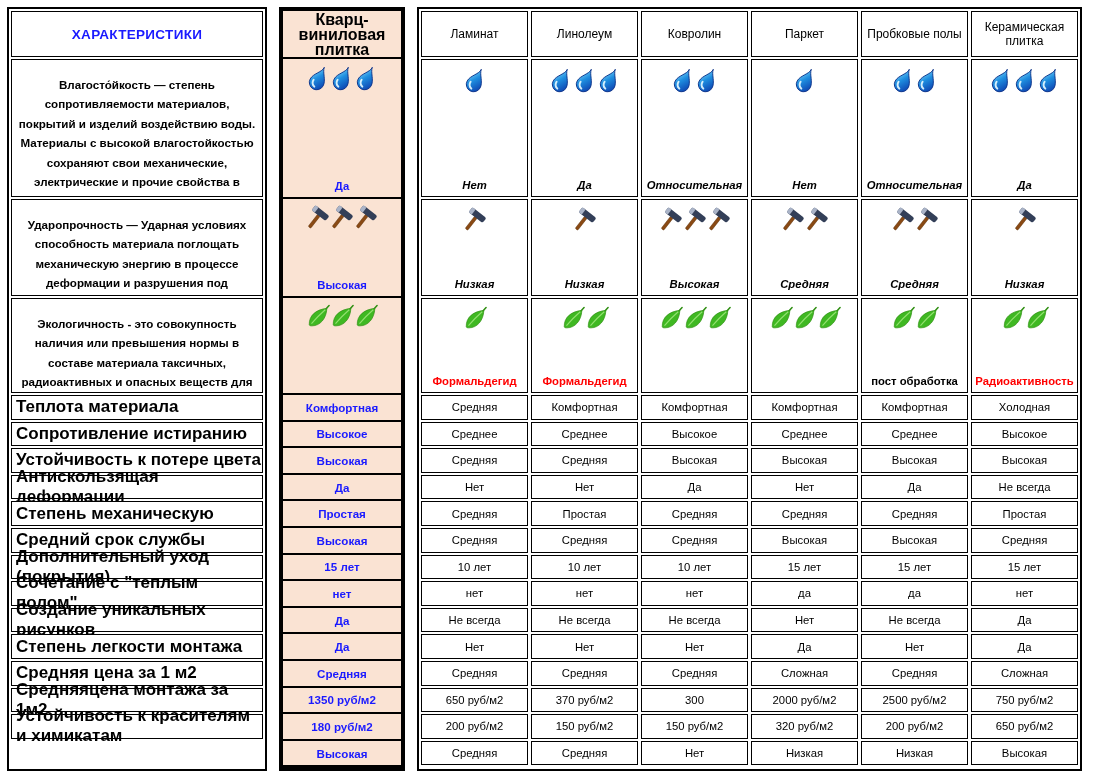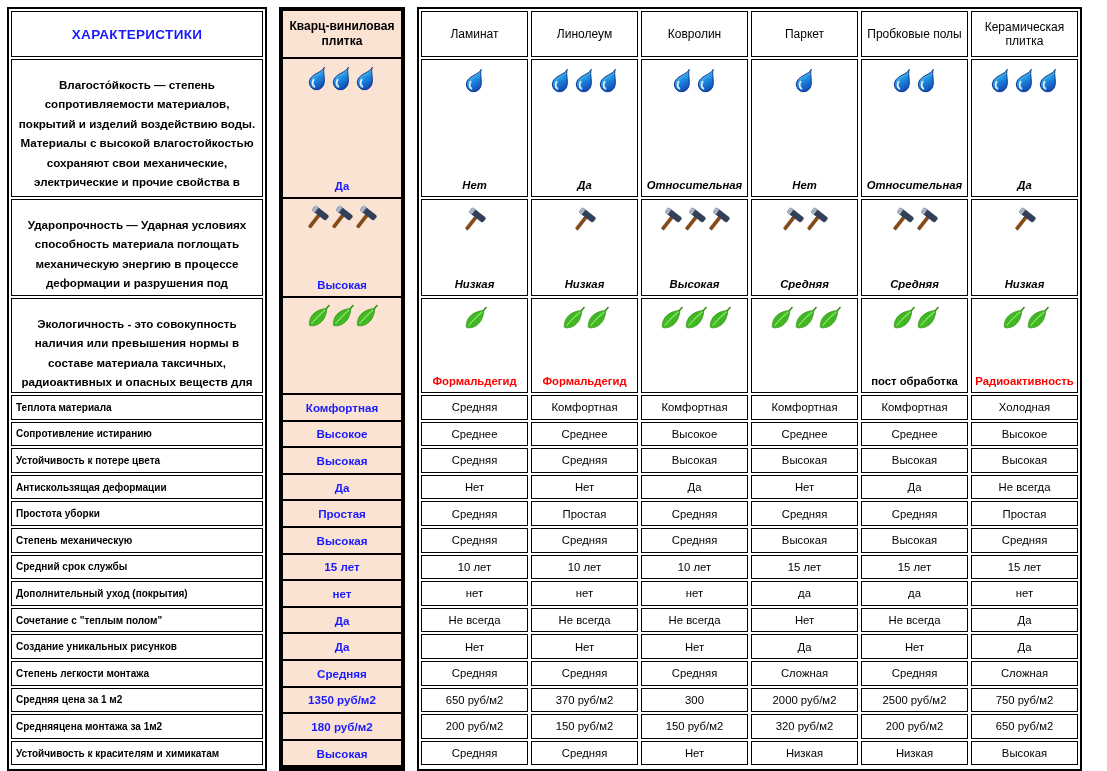--- a/index.html
+++ b/index.html
@@ -8,27 +8,27 @@
 
   
   .rows-grid{display:grid;grid-template-rows:46px 138px 97px 95px repeat(14,24.6px);row-gap:2px;}
 
   
   .left-table{box-sizing:border-box;width:260px;border:2px solid #000;padding:2px;background:#fff;}
   .lt-cell{border:1px solid #000;box-sizing:border-box;display:flex;align-items:center;background:#fff;}
   .lt-header{justify-content:center;font-weight:bold;font-size:13.5px;color:#1a1aff;letter-spacing:.3px;}
   .lt-desc{align-items:flex-start;justify-content:center;text-align:center;font-weight:bold;
            font-size:11.6px;line-height:19.4px;white-space:pre-line;padding:15px 1px;}
-  .lt-label{font-weight:bold;font-size:10px;padding-left:4px;}
+  .lt-label{font-weight:bold;font-size:17px;padding-left:4px;}
 
   
   .quartz-col{box-sizing:border-box;width:126px;border:2px solid #000;background:#000;padding:2px;}
   .q-cell{background:#fae3d3;box-sizing:border-box;display:flex;flex-direction:column;
           align-items:center;justify-content:center;text-align:center;}
-  .q-header{font-weight:bold;font-size:12px;line-height:15px;padding:0;}
+  .q-header{font-weight:bold;font-size:16px;line-height:15px;padding:0;}
   .q-value{font-weight:bold;font-size:11.6px;color:#1a1aff;}
   .q-icons{justify-content:space-between;}
 
   
   .right-table{box-sizing:border-box;flex:1;border:2px solid #000;padding:2px;background:#fff;
                grid-template-columns:repeat(6,1fr);gap:2px 3px;}
   .rt-cell{border:1px solid #000;box-sizing:border-box;display:flex;flex-direction:column;
            align-items:center;justify-content:center;text-align:center;background:#fff;}
   .rt-header{font-size:12px;line-height:14px;padding:2px;}
   .rt-value{font-size:11.3px;}
@@ -72,21 +72,20 @@
 действием ударной нагрузки.</div>
       <div class="lt-cell lt-desc">Экологичность - это совокупность
 наличия или превышения нормы в
 составе материала таксичных,
 радиоактивных и опасных веществ для
 здоровья человека и окружаюшего мира.</div>
       <div class="lt-cell lt-label">Теплота материала</div>
       <div class="lt-cell lt-label">Сопротивление истиранию</div>
       <div class="lt-cell lt-label">Устойчивость к потере цвета</div>
       <div class="lt-cell lt-label">Антискользящая деформации</div>
-      <div class="lt-cell lt-label">Простота уборки</div>
       <div class="lt-cell lt-label">Степень механическую</div>
       <div class="lt-cell lt-label">Средний срок службы</div>
       <div class="lt-cell lt-label">Дополнительный уход (покрытия)</div>
       <div class="lt-cell lt-label">Сочетание с "теплым полом"</div>
       <div class="lt-cell lt-label">Создание уникальных рисунков</div>
       <div class="lt-cell lt-label">Степень легкости монтажа</div>
       <div class="lt-cell lt-label">Средняя цена за 1 м2</div>
       <div class="lt-cell lt-label">Средняяцена монтажа за 1м2</div>
       <div class="lt-cell lt-label">Устойчивость к красителям и химикатам</div>
     </div>

